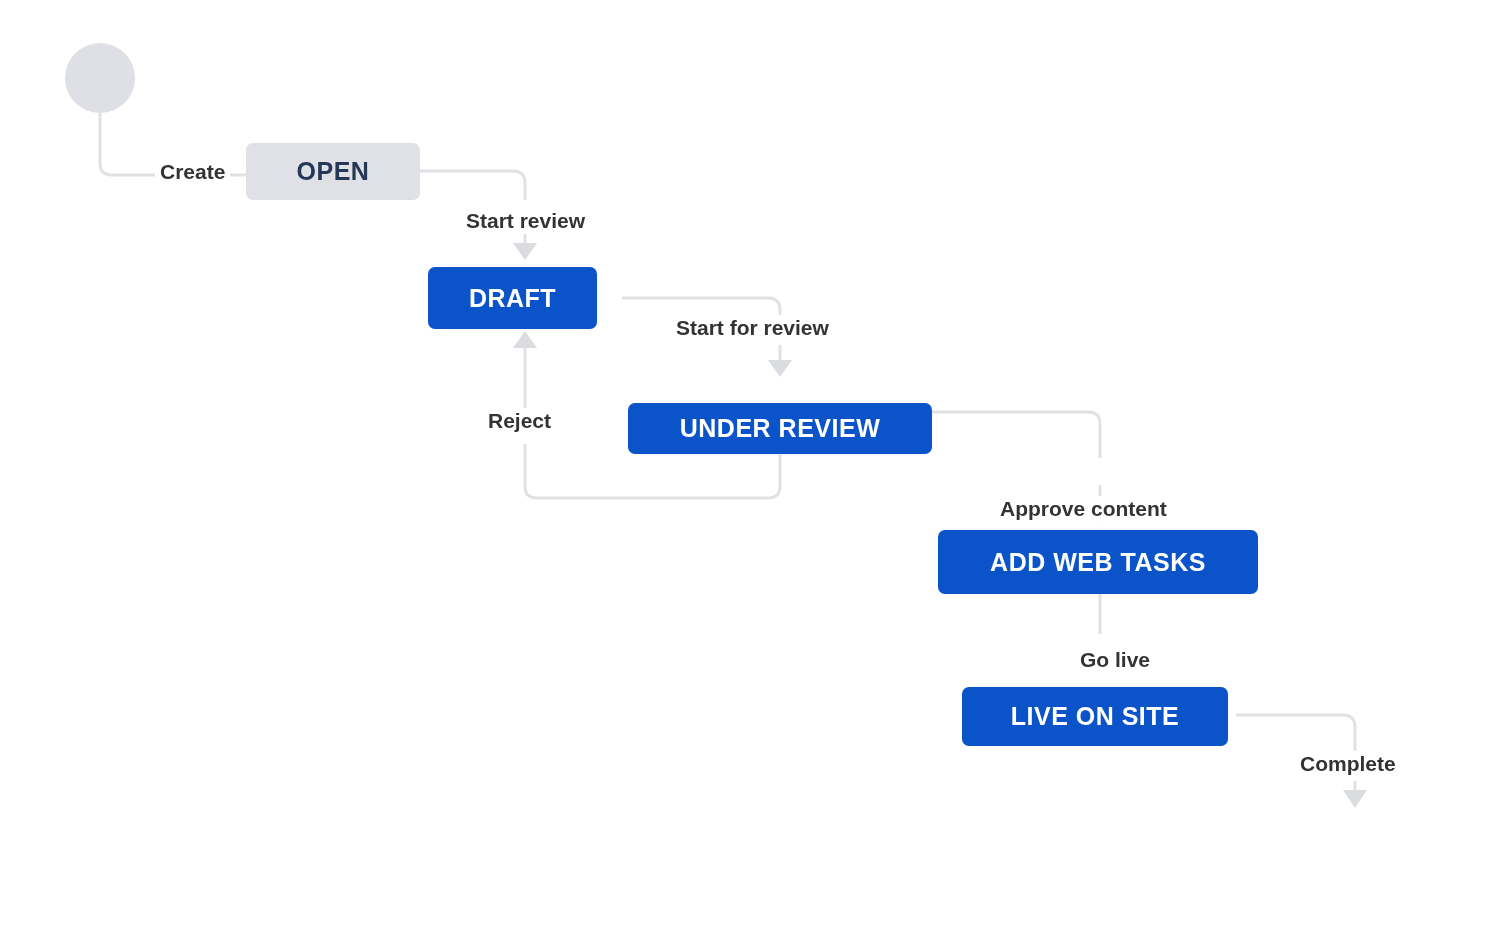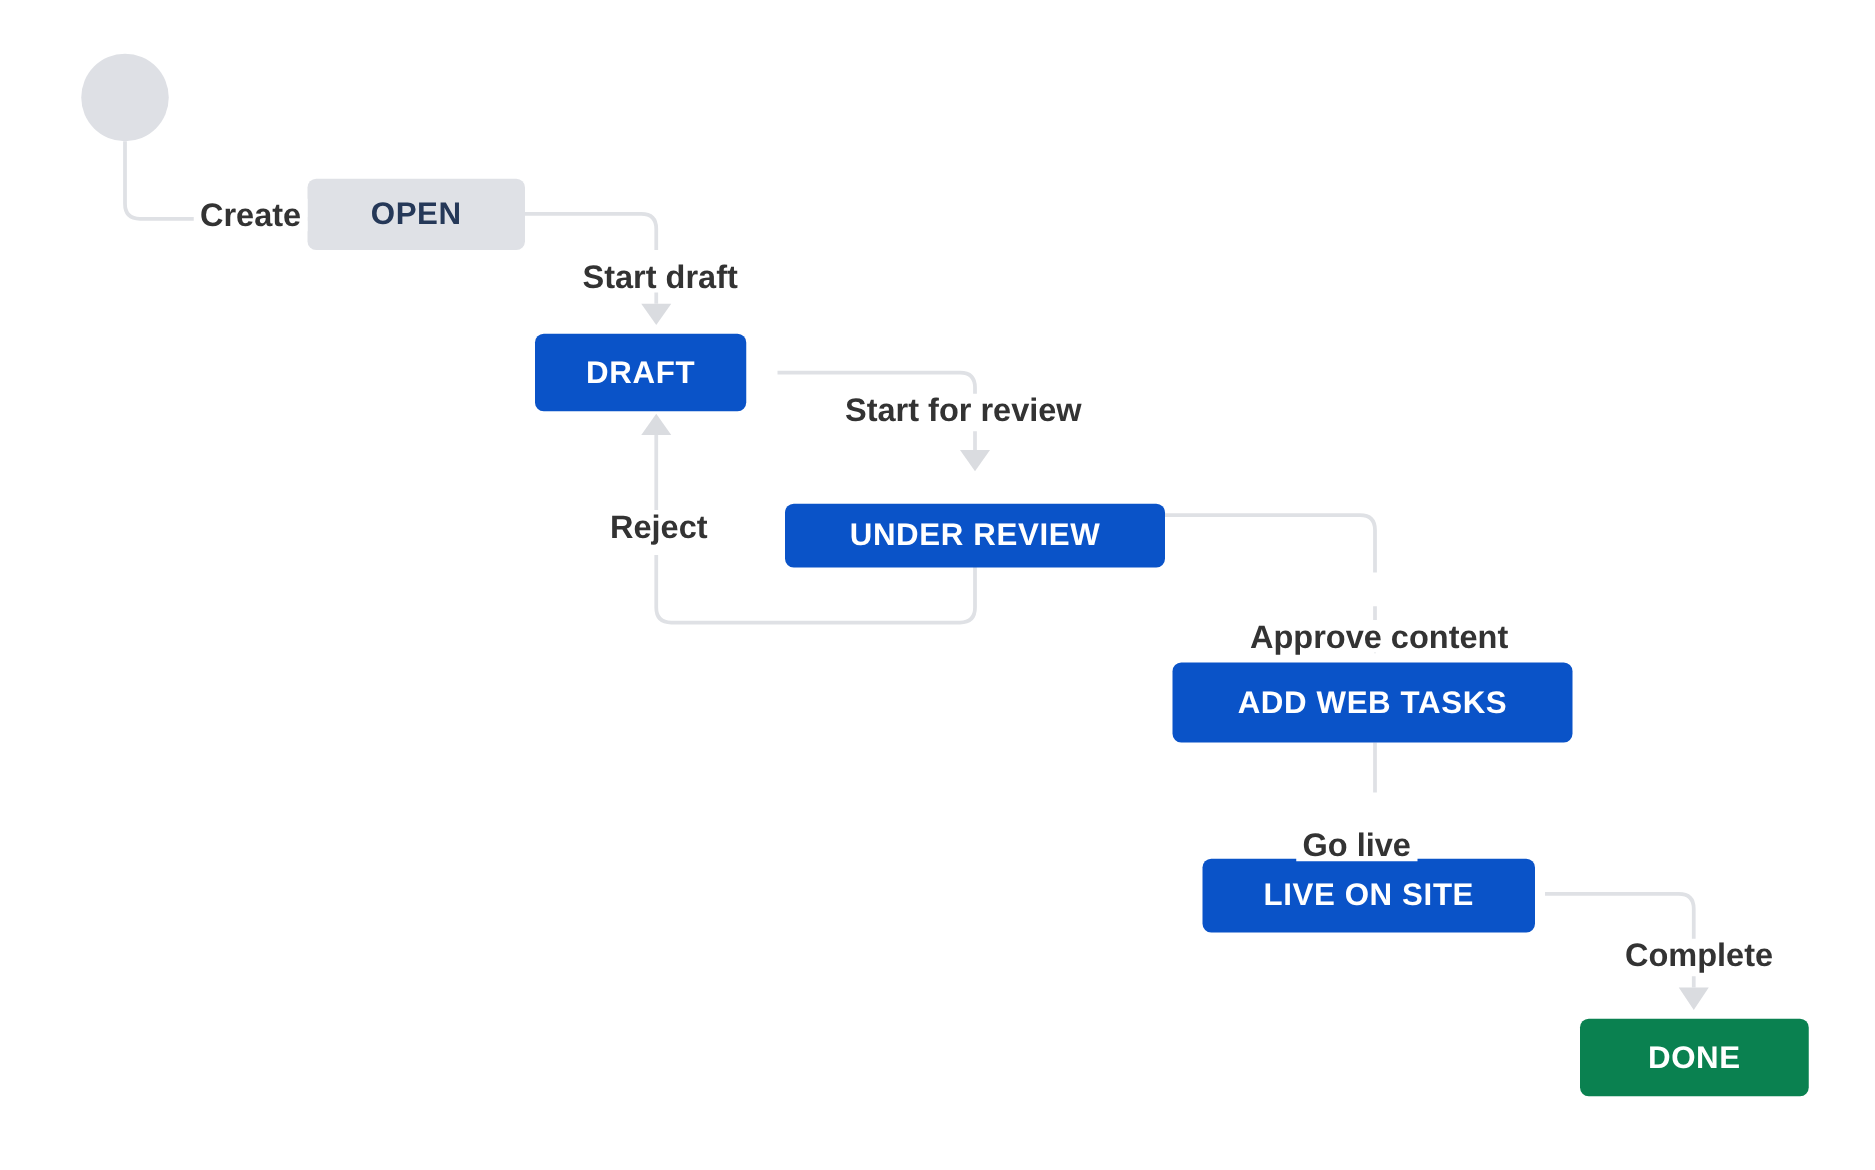--- a/index.html
+++ b/index.html
@@ -51,21 +51,21 @@
   .node.status-green .node-label { color: #ffffff; }
 
   .start-circle {
     position: absolute;
     border-radius: 50%;
     background: #DEE0E5;
   }
 
   .edge-label {
     position: absolute;
-    font-size: 26px;
+    font-size: 21px;
     font-weight: bold;
     color: #333333;
     background: #ffffff;
     white-space: nowrap;
     padding: 0 5px;
     line-height: 26px;
     user-select: none;
   }
 </style>
 </head>
@@ -121,31 +121,28 @@
   </div>
 
   <div class="node status-blue" style="left:938px; top:530px; width:320px; height:64px;align-items:center;">
     <span class="node-label">ADD WEB TASKS</span>
   </div>
 
   <div class="node status-blue" style="left:962px; top:687px; width:266px; height:59px;">
     <span class="node-label">LIVE ON SITE</span>
   </div>
 
-  <div class="node status-green" style="left:1264px; top:815px; width:183px; height:62px;">
-    <span class="node-label">DONE</span>
-  </div>
 
   <div class="edge-label" style="left:155px; top:159px;">Create</div>
 
-  <div class="edge-label" style="left:461px; top:208px;">Start draft</div>
+  <div class="edge-label" style="left:461px; top:208px;">Start review</div>
 
   <div class="edge-label" style="left:671px; top:315px;">Start for review</div>
 
   <div class="edge-label" style="left:483px; top:408px;">Reject</div>
 
   <div class="edge-label" style="left:995px; top:448px;margin-top:48px;">Approve content</div>
 
-  <div class="edge-label" style="left:1037px; top:647px;margin-top:16px;">Go live</div>
+  <div class="edge-label" style="left:1075px; top:647px;">Go live</div>
 
   <div class="edge-label" style="left:1295px; top:751px;">Complete</div>
 
 </div>
 
 </body></html>

